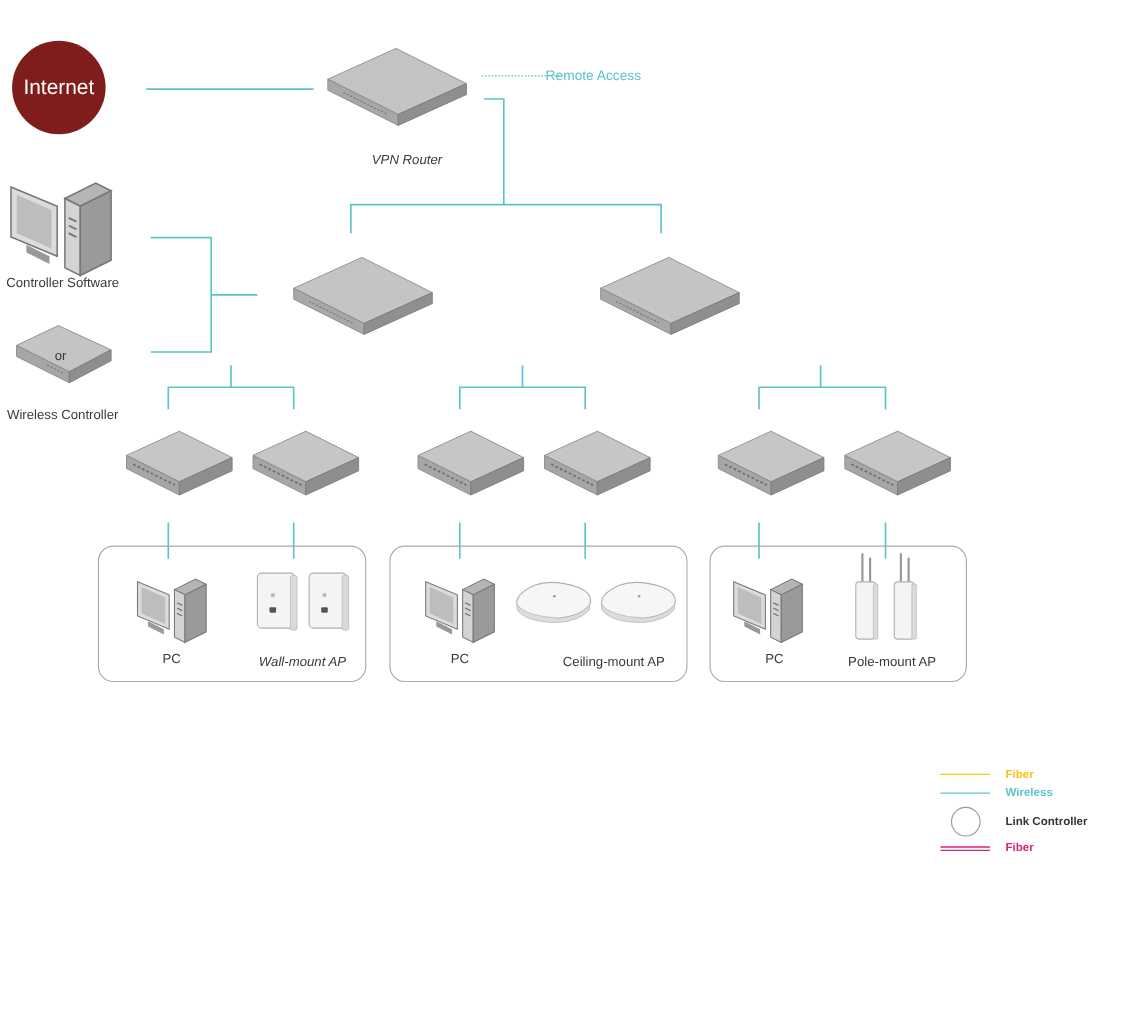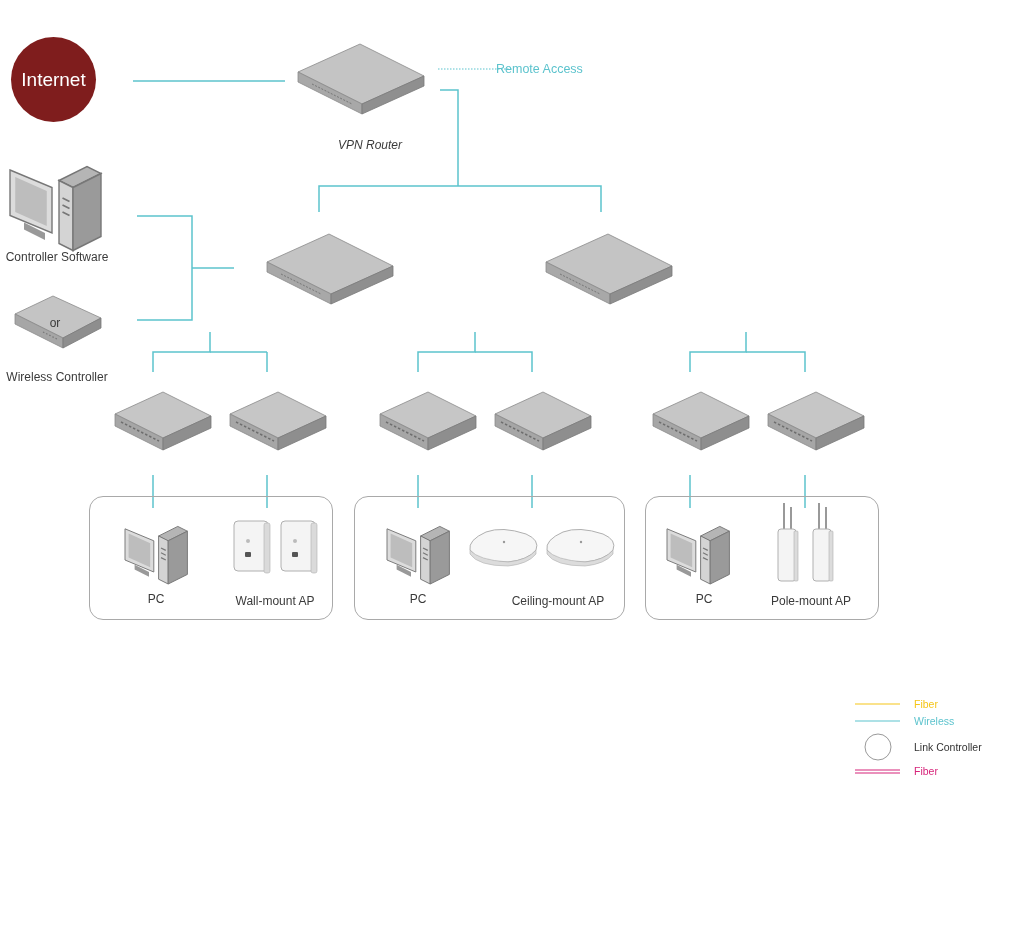--- a/index.html
+++ b/index.html
@@ -4,21 +4,21 @@
 <style>
   html, body { margin:0; padding:0; background:#ffffff; }
   body { width:1024px; height:939px; position:relative; overflow:hidden;
          font-family:"Liberation Sans", sans-serif; color:#3a3a3a; }
   #diagram { position:absolute; left:0; top:0; }
   .lbl { position:absolute; font-size:12px; color:#3a3a3a; white-space:nowrap; transform:translateX(-50%); }
   .internet { position:absolute; left:11px; top:37px; width:85px; height:85px; border-radius:50%;
               background:#7f1d1d; color:#fff; font-size:19px; display:flex; align-items:center; justify-content:center; }
   .remote { position:absolute; left:496px; top:62px; font-size:12.5px; color:#5cc3cd; }
   .group { position:absolute; border:1.5px solid #a9a9a9; border-radius:14px; box-sizing:border-box; }
-  .legend-item { position:absolute; font-size:10.5px; white-space:nowrap; }
+  .legend-item { position:absolute; font-size:10.5px; white-space:nowrap;font-weight:bold; }
 </style>
 </head>
 <body>
 
 <svg id="diagram" width="1024" height="939" viewBox="0 0 1024 939">
   <defs>
 
     <g id="rack">
       <polygon points="0,28 62,0 126,32 64,60" fill="#c4c4c4" stroke="#8a8a8a" stroke-width="0.8"></polygon>
       <polygon points="0,28 64,60 64,70 0,38" fill="#a8a8a8" stroke="#8a8a8a" stroke-width="0.8"></polygon>
@@ -131,21 +131,21 @@
 <div class="lbl" style="left:370px;top:138px;font-style:italic;">VPN Router</div>
 <div class="lbl" style="left:57px;top:250px;">Controller Software</div>
 <div class="lbl" style="left:55px;top:271px;margin-top:45px;">or</div>
 <div class="lbl" style="left:57px;top:370px;">Wireless Controller</div>
 
 <div class="group" style="left:89px;top:496px;width:244px;height:124px;"></div>
 <div class="group" style="left:354px;top:496px;width:271px;height:124px;"></div>
 <div class="group" style="left:645px;top:496px;width:234px;height:124px;"></div>
 
 <div class="lbl" style="left:156px;top:592px;">PC</div>
-<div class="lbl" style="left:275px;top:594px;">Wall-mount AP</div>
+<div class="lbl" style="left:275px;top:594px;font-style:italic;">Wall-mount AP</div>
 <div class="lbl" style="left:418px;top:592px;">PC</div>
 <div class="lbl" style="left:543px;top:594px;margin-left:15px;">Ceiling-mount AP</div>
 <div class="lbl" style="left:704px;top:592px;">PC</div>
 <div class="lbl" style="left:811px;top:594px;">Pole-mount AP</div>
 
 <div>
   <div class="legend-item" style="left:914px;top:698px;color:#f5c518;">Fiber</div>
   <div class="legend-item" style="left:914px;top:715px;color:#5cc3cd;">Wireless</div>
   <div class="legend-item" style="left:914px;top:741px;color:#333;">Link Controller</div>
   <div class="legend-item" style="left:914px;top:765px;color:#d6247a;">Fiber</div>

